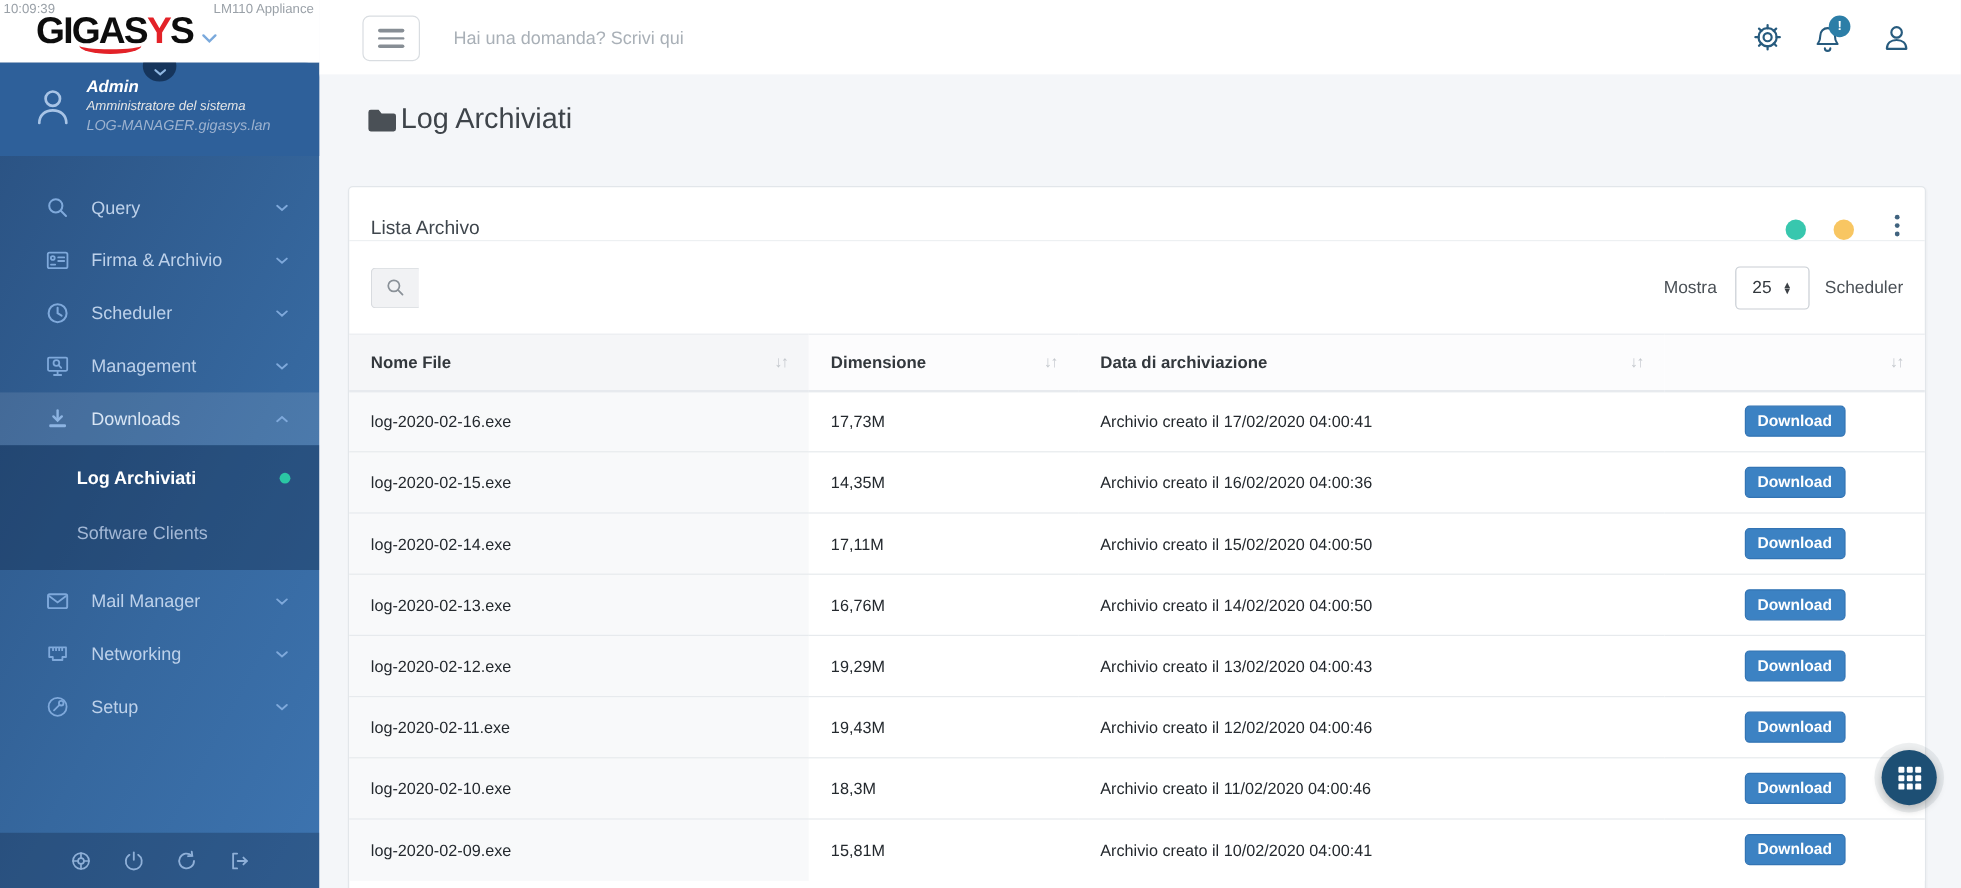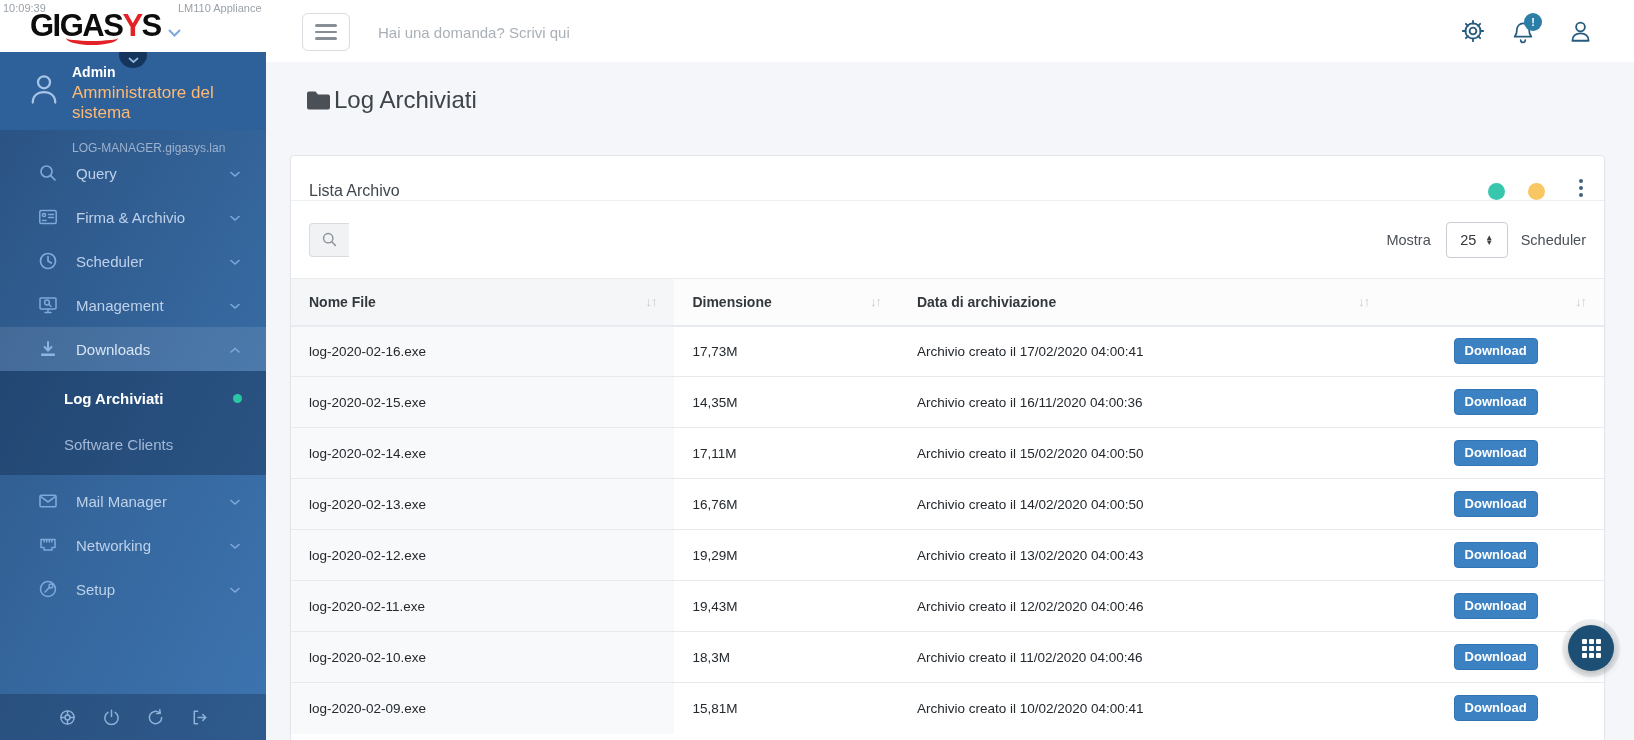--- a/index.html
+++ b/index.html
@@ -11,27 +11,27 @@
   .clock { position:absolute; left:3px; top:2px; font-size:11px; color:#9aa1a8; }
   .appliance { position:absolute; left:178px; top:2px; font-size:11px; color:#9aa1a8; white-space:nowrap; }
   .brand { position:absolute; left:30px; top:9px; font-size:31px; font-weight:900; letter-spacing:-1.5px; color:#0d0d0d; line-height:34px; }
   .brand .accent { color:#e32228; }
   .brand-swoosh { position:absolute; left:66px; top:31px; width:52px; height:14px; border-bottom:4px solid #e32228; border-radius:50%; }
   .brand-caret { position:absolute; left:168px; top:24px; }
 
   
   .sidebar { position:absolute; left:0; top:52px; width:266px; height:688px;
     background:linear-gradient(118deg,#2a5181 0%,#36689f 60%,#3d74b0 100%); z-index:5; }
-  .user-panel { position:relative; height:78px; background:#2e609a; border-top-right-radius:12px; }
+  .user-panel { position:relative; height:78px; background:#2e609a; border-top-right-radius:12px;font-style:italic; }
   .user-notch { position:absolute; left:119px; top:-10px; width:28px; height:26px; background:#16355c; border-radius:50%;
     display:flex; align-items:flex-end; justify-content:center; padding-bottom:4px; cursor:pointer; }
   .user-avatar { position:absolute; left:26px; top:18px; }
   .user-text { position:absolute; left:72px; top:12px; width:185px; }
   .user-name { font-size:14px; font-weight:bold; color:#ffffff; margin-bottom:3px; }
-  .user-role { font-size:17px; color:#fdba74; margin-bottom:18px; }
+  .user-role { font-size:11px; color:#e5e5e5; margin-bottom:2px; }
   .user-host { font-size:12px; color:#9db2cf; }
 
   .menu { margin-top:21px; }
   .menu-item { height:44px; display:flex; align-items:center; padding:0 26px 0 38px; cursor:pointer; }
   .menu-item.active { background:rgba(255,255,255,0.10); }
   .mi-icon { width:20px; height:20px; margin-right:18px; flex:none; }
   .mi-label { flex:1; font-size:15px; color:#bdd1ea; white-space:nowrap; }
   .menu-item.active .mi-label { color:#d8e5f4; }
   .mi-caret { flex:none; }
   .submenu { background:rgba(10,28,56,0.32); padding:4px 0 8px; }
@@ -431,21 +431,21 @@
       <tbody>
         <tr>
           <td class="c1">log-2020-02-16.exe</td>
           <td>17,73M</td>
           <td>Archivio creato il 17/02/2020 04:00:41</td>
           <td class="c4"><button class="btn-download">Download</button></td>
         </tr>
         <tr>
           <td class="c1">log-2020-02-15.exe</td>
           <td>14,35M</td>
-          <td>Archivio creato il 16/11/2020 04:00:36</td>
+          <td>Archivio creato il 16/02/2020 04:00:36</td>
           <td class="c4"><button class="btn-download">Download</button></td>
         </tr>
         <tr>
           <td class="c1">log-2020-02-14.exe</td>
           <td>17,11M</td>
           <td>Archivio creato il 15/02/2020 04:00:50</td>
           <td class="c4"><button class="btn-download">Download</button></td>
         </tr>
         <tr>
           <td class="c1">log-2020-02-13.exe</td>

